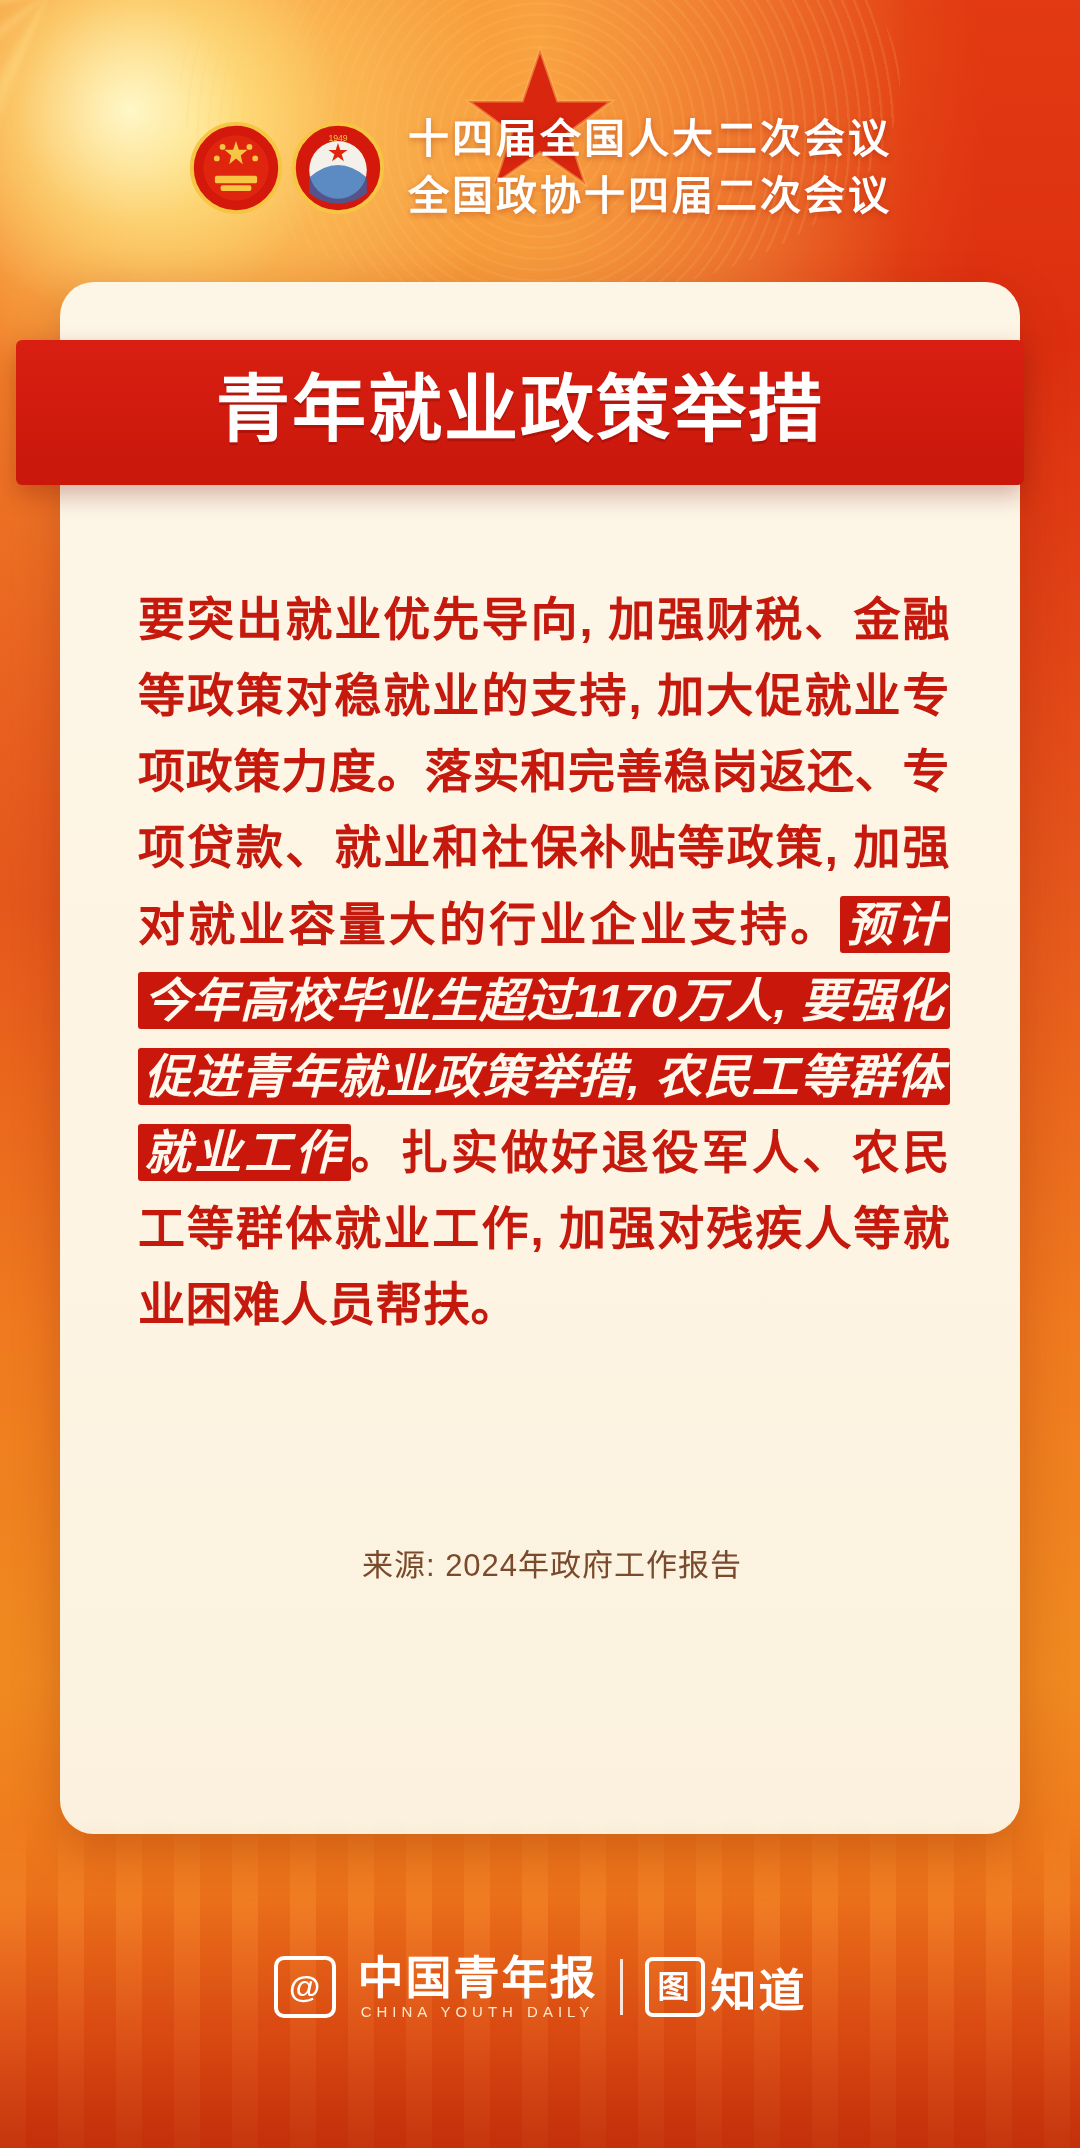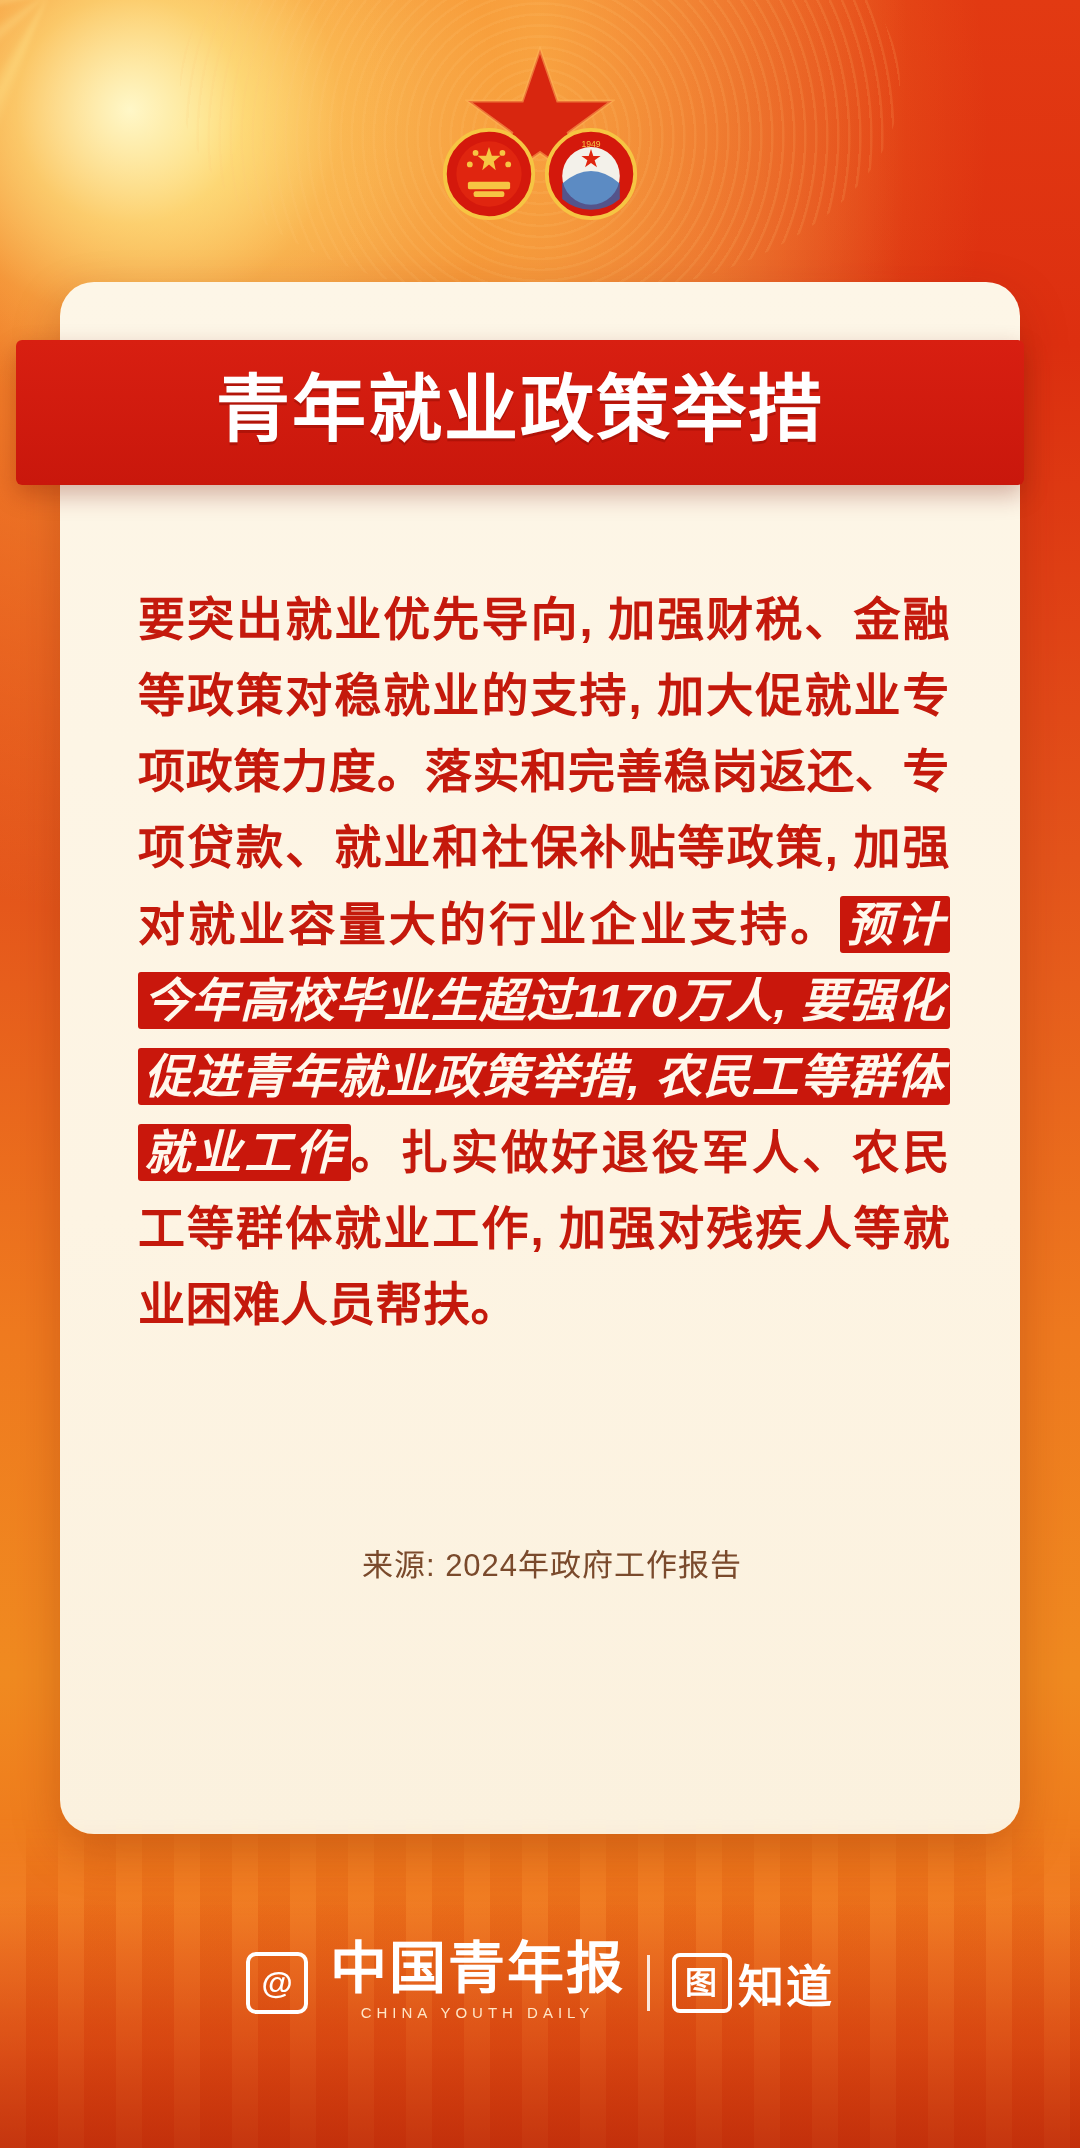--- a/index.html
+++ b/index.html
@@ -99,21 +99,21 @@
   .bottom-shade {
     position: absolute;
     left: 0; bottom: 0; width: 1080px; height: 250px;
     background: linear-gradient(180deg, rgba(200,40,10,0) 0%, rgba(196,40,12,0.45) 60%, rgba(180,34,10,0.70) 100%);
     pointer-events: none;
   }
 
   
   .header {
     position: absolute;
-    left: 0; top: 126px;
+    left: 0; top: 114px;
     width: 1080px;
     display: flex;
     justify-content: center;
     gap: 22px;
   }
   .emblems { display: flex; align-items: center; gap: 6px; }
   .emblem { width: 96px; height: 96px; display: block; }
   .conf-titles {
     display: flex;
     flex-direction: column;
@@ -216,25 +216,24 @@
     line-height: 1;
   }
   .cyd {
     display: flex;
     flex-direction: column;
     align-items: center;
     gap: 3px;
   }
   .cyd-cn {
     color: #ffffff;
-    font-size: 57px;
+    font-size: 46px;
     font-weight: bold;
     letter-spacing: 2px;
     line-height: 1;
-    font-family: Liberation Mono, monospace;
   }
   .cyd-en {
     color: #ffe7c8;
     font-size: 15px;
     letter-spacing: 5px;
     line-height: 1;
   }
   .divider-v {
     width: 3px;
     height: 56px;
@@ -289,20 +288,24 @@
         <circle cx="70" cy="40" r="3" fill="#f6c543"></circle>
       </svg>
       <svg class="emblem" viewBox="0 0 100 100">
         <circle cx="50" cy="50" r="46" fill="#d4180c" stroke="#f6c543" stroke-width="4"></circle>
         <circle cx="50" cy="52" r="30" fill="#f3f1ea"></circle>
         <path d="M20 60 q30 -26 60 0 v16 a46 46 0 0 1 -60 0 z" fill="#2a68b5" opacity="0.75"></path>
         <polygon points="50,24 52.4,31.2 60,31.2 53.8,35.8 56.2,43 50,38.5 43.8,43 46.2,35.8 40,31.2 47.6,31.2" fill="#e0250f"></polygon>
         <text x="50" y="22" font-size="9" fill="#f6c543" text-anchor="middle" font-family="'Liberation Sans', sans-serif">1949</text>
       </svg>
     </div>
+    <div class="conf-titles">
+      <div class="conf-title">十四届全国人大二次会议</div>
+      <div class="conf-title">全国政协十四届二次会议</div>
+    </div>
   </div>
 
   <div class="card">
 
     <div class="title-banner">
       <div class="title-line">青年就业政策举措</div>
     </div>
 
     <div class="body-text"><span>要突出就业优先导向, 加强财税、金融等政策对稳就业的支持, 加大促就业专项政策力度。落实和完善稳岗返还、专项贷款、就业和社保补贴等政策, 加强对就业容量大的行业企业支持。</span><span class="hl">预计今年高校毕业生超过1170万人, 要强化促进青年就业政策举措, 农民工等群体就业工作</span><span>。扎实做好退役军人、农民工等群体就业工作, 加强对残疾人等就业困难人员帮扶。</span></div>
 

